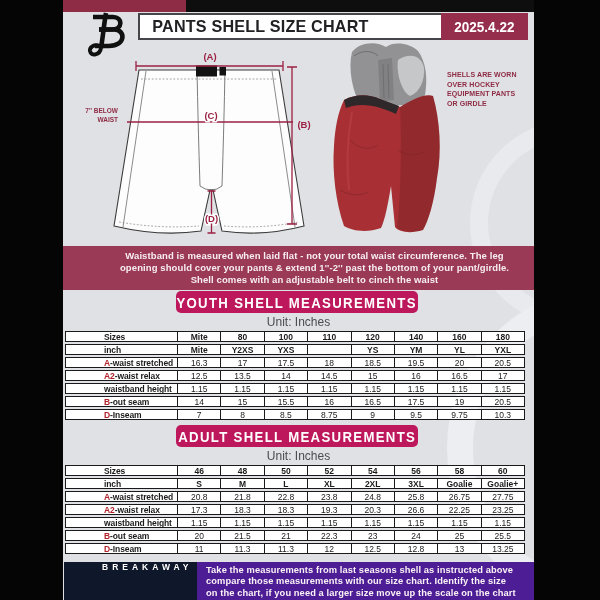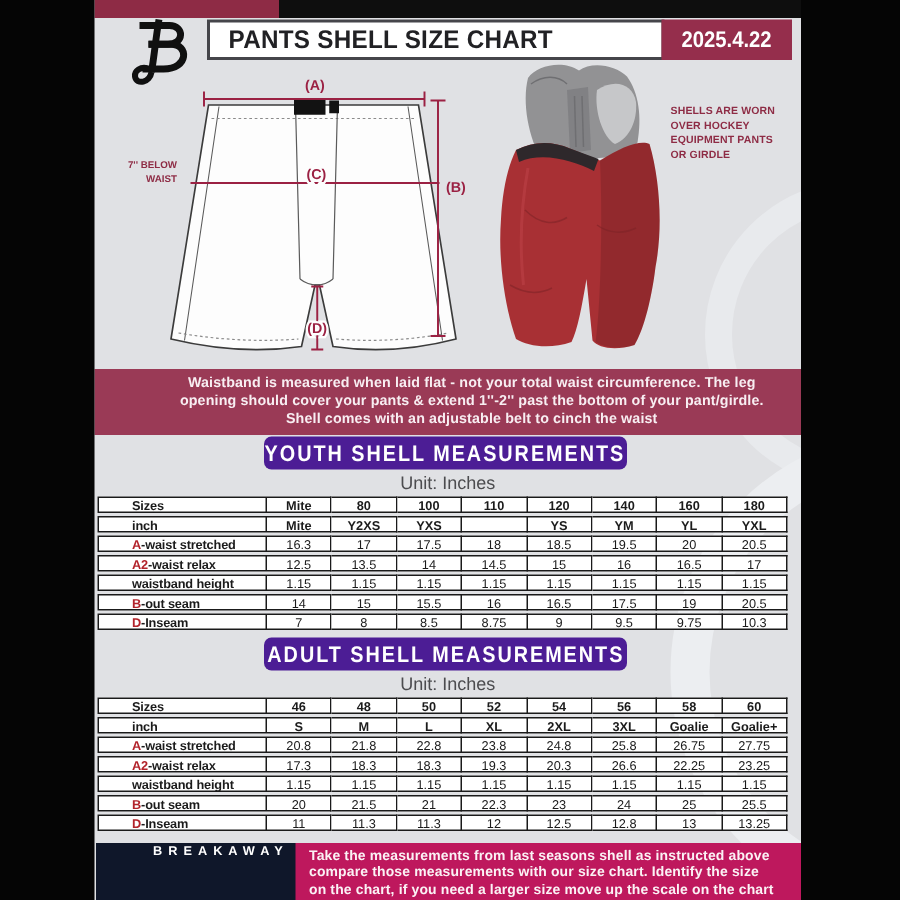--- a/index.html
+++ b/index.html
@@ -35,42 +35,42 @@
      font-size:6.5px;font-weight:700;line-height:8.5px;z-index:2;}
   #shell-note{left:447px;top:70px;width:80px;color:#8e2c45;font-size:7px;font-weight:700;
      line-height:9.5px;z-index:2;letter-spacing:.1px;}
 
   
   #banner{left:63px;top:246px;width:471px;height:44px;background:#9a3a56;z-index:2;
      display:flex;flex-direction:column;justify-content:center;text-align:center;}
   #banner div{color:#f8eef2;font-size:9.5px;font-weight:700;line-height:12.2px;letter-spacing:.1px;margin-left:32px;}
 
   
-  .sec-head{width:242px;height:22px;background:#4c1d95;border-radius:5px;z-index:2;
+  .sec-head{width:242px;height:22px;background:#be185d;border-radius:5px;z-index:2;
      display:flex;align-items:center;justify-content:center;}
   .sec-head span{color:#fff;font-size:15px;font-weight:700;letter-spacing:1.5px;
      transform:scaleX(.88);white-space:nowrap;}
   .unit{width:471px;left:63px;text-align:center;font-size:12px;color:#4c4c4f;z-index:2;}
 
   
   .mtable{left:65px;width:460px;z-index:2;}
   .mrow{display:flex;height:11px;margin-bottom:2px;}
   .lc{width:113px;box-sizing:border-box;background:#fff;border:1px solid #1a1a1a;
-      display:flex;align-items:center;padding-left:22px;font-size:8.5px;font-weight:700;
+      display:flex;align-items:center;padding-left:38px;font-size:8.5px;font-weight:700;
       color:#1b1b1b;letter-spacing:-.1px;white-space:nowrap;}
   .vc{flex:1;box-sizing:border-box;background:#fff;border:1px solid #1a1a1a;border-left:0;
       display:flex;align-items:center;justify-content:center;font-size:8.5px;color:#1b1b1b;}
   .mrow.bold .vc{font-weight:700;}
   .red{color:#b2232b;}
 
   
   #footer-black{left:64px;top:562px;width:134px;height:38px;background:#0f172a;z-index:2;
      display:flex;align-items:flex-start;}
   #footer-brand{color:#fff;font-size:8.5px;font-weight:700;letter-spacing:4px;padding-left:38px;white-space:nowrap;}
-  #footer-maroon{left:197px;top:562px;width:337px;height:38px;background:#be185d;z-index:2;
+  #footer-maroon{left:197px;top:562px;width:337px;height:38px;background:#4c1d95;z-index:2;
      box-sizing:border-box;padding:3px 0 0 9px;}
   #footer-maroon div{color:#fbf2f5;font-size:9.3px;font-weight:700;line-height:11.3px;letter-spacing:.1px;white-space:nowrap;}
 </style>
 </head>
 <body>
 
 <div id="page">
 
   <div class="abs" id="wm2"></div>
   <div class="abs" id="wm1"></div>

